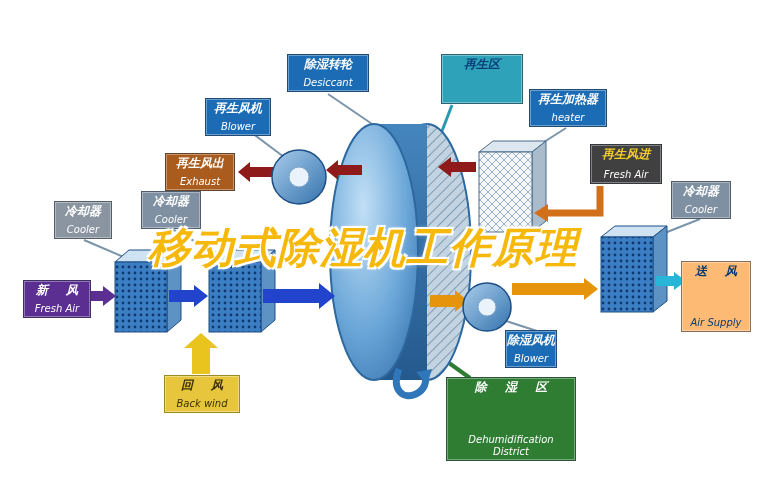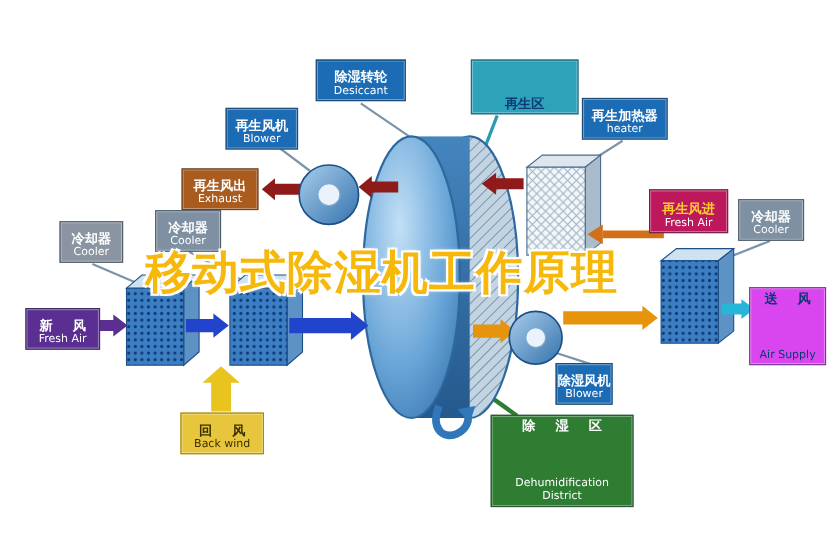--- a/index.html
+++ b/index.html
@@ -4,43 +4,43 @@
 <style>
   html,body { margin:0; padding:0; background:#ffffff; }
   .stage {
     position:relative; width:757px; height:488px; overflow:hidden;
     background:#ffffff; font-family:"DejaVu Sans","Liberation Sans",sans-serif;
   }
   .scene { position:absolute; left:0; top:0; z-index:1; }
 
   .label {
     position:absolute; z-index:2; box-sizing:border-box;
-    display:flex; flex-direction:column; align-items:center; justify-content:flex-end;
+    display:flex; flex-direction:column; align-items:center; justify-content:space-between;
     text-align:center; padding:2px 3px; line-height:1.18;
-    border:1px solid rgba(40,50,60,.55); box-shadow:0 0 0 1px rgba(255,255,255,.35) inset;
+    border:1px solid rgba(40,50,60,.55); box-shadow:0 0 0 1px rgba(255,255,255,.35) inset;font-style:italic;
   }
   .label .zh { font-size:12px; font-weight:bold; white-space:nowrap; }
   .label .en { font-size:10px; }
   .label .zh.wide { letter-spacing:7px; margin-right:-7px; }
 
   .lbl-blue   { background:#1b6cb5; color:#ffffff; }
   .lbl-teal   { background:#2da2b8; color:#0b3c78; }
   .lbl-slate  { background:#7e90a2; color:#ffffff; }
   .lbl-slate2 { background:#8a95a1; color:#ffffff; }
   .lbl-purple { background:#5b2f91; color:#ffffff; }
-  .lbl-cyan   { background:#d946ef; color:#083a72;gap:39px; }
+  .lbl-cyan   { background:#fdba74; color:#083a72;gap:39px; }
   .lbl-yellow { background:#e7c63e; color:#3a3000; border-color:#a08a20; }
   .lbl-green  { background:#2f7d33; color:#ffffff; }
   .lbl-brown  { background:#aa5c1e; color:#ffffff; }
-  .lbl-indigo { background:#be185d; color:#ffffff;margin-top:28px; }
+  .lbl-indigo { background:#404040; color:#ffffff; }
   .lbl-indigo .zh { color:#f7cf2a; }
 
   .watermark {
-    position:absolute; left:132px; top:220px; z-index:3;
-    font-size:42px; font-weight:bold; white-space:nowrap;
+    position:absolute; left:148px; top:220px; z-index:3;
+    font-size:42px; font-weight:bold; font-style:italic; white-space:nowrap;
     color:#f6b80a; letter-spacing:1px; pointer-events:none;
     text-shadow:-2px -2px 0 #fff, 2px -2px 0 #fff, -2px 2px 0 #fff, 2px 2px 0 #fff, 0 0 5px #fff;
   }
 </style>
 </head>
 <body>
 
 <div class="stage">
 
   <svg class="scene" width="757" height="488" viewBox="0 0 757 488">
@@ -148,21 +148,21 @@
   <div class="label lbl-blue" style="left:205px; top:98px; width:66px; min-height:38px;">
     <div class="zh">再生风机</div>
     <div class="en">Blower</div>
   </div>
 
   <div class="label lbl-blue" style="left:287px; top:54px; width:82px; min-height:38px;">
     <div class="zh">除湿转轮</div>
     <div class="en">Desiccant</div>
   </div>
 
-  <div class="label lbl-teal" style="left:428px; top:54px; width:98px; min-height:50px;">
+  <div class="label lbl-teal" style="left:441px; top:54px; width:82px; min-height:50px;">
     <div class="zh">再生区</div>
   </div>
 
   <div class="label lbl-blue" style="left:529px; top:89px; width:78px; min-height:38px;">
     <div class="zh">再生加热器</div>
     <div class="en">heater</div>
   </div>
 
   <div class="label lbl-brown" style="left:165px; top:153px; width:70px; min-height:38px;">
     <div class="zh">再生风出</div>

